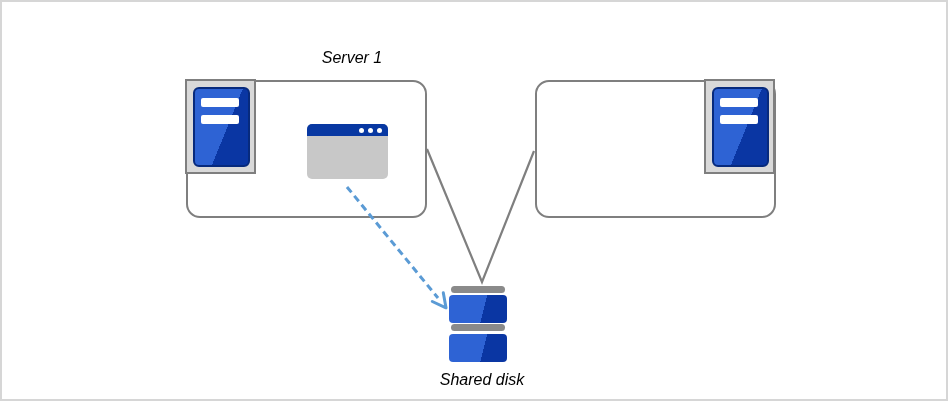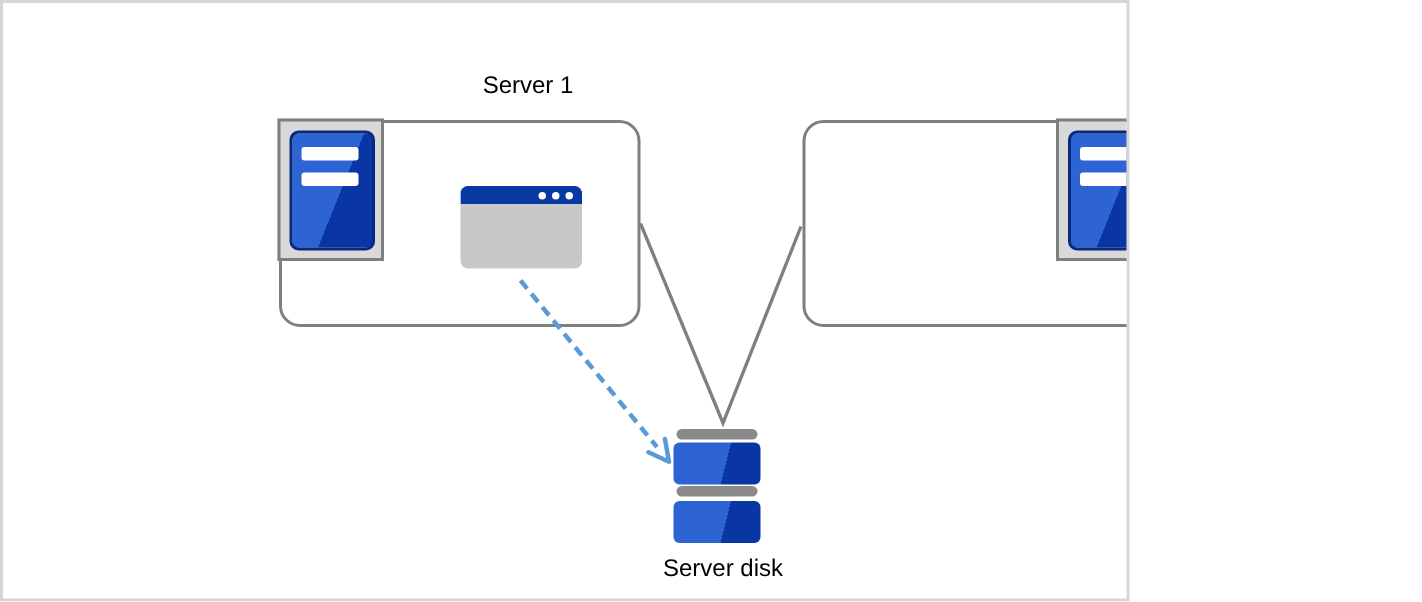--- a/index.html
+++ b/index.html
@@ -3,26 +3,27 @@
 <meta charset="utf-8">
 <style>
   html, body {
     margin: 0;
     padding: 0;
     background: #ffffff;
     font-family: "Liberation Sans", "DejaVu Sans", sans-serif;
   }
   .canvas {
     position: relative;
-    width: 753px;
+    width: 948px;
     height: 401px;
     box-sizing: border-box;
     background: #ffffff;
     border: 2px solid var(--canvas-border, #d6d6d6);
     overflow: hidden;
+    font-style: italic;
   }
   .node-label {
     position: absolute;
     width: 160px;
     text-align: center;
     font-size: 16px;
     color: var(--label-text, #000000);
     white-space: nowrap;
   }
   .server-box {
@@ -117,21 +118,21 @@
 </head>
 <body>
 
 <div class="canvas">
 
   <div class="node-label" style="left:270px; top:47px;">Server 1</div>
 
 
   <div class="node-label" style="left:264px; top:98px;">Application A</div>
 
-  <div class="node-label" style="left:400px; top:369px;">Server disk</div>
+  <div class="node-label" style="left:400px; top:369px;">Shared disk</div>
 
   <div class="server-box" style="left:184px; top:78px;"></div>
   <div class="icon-square" style="left:183px; top:77px;">
     <div class="tower">
       <div class="tower-slot s1"></div>
       <div class="tower-slot s2"></div>
     </div>
   </div>
 
   <div class="server-box" style="left:533px; top:78px;"></div>

